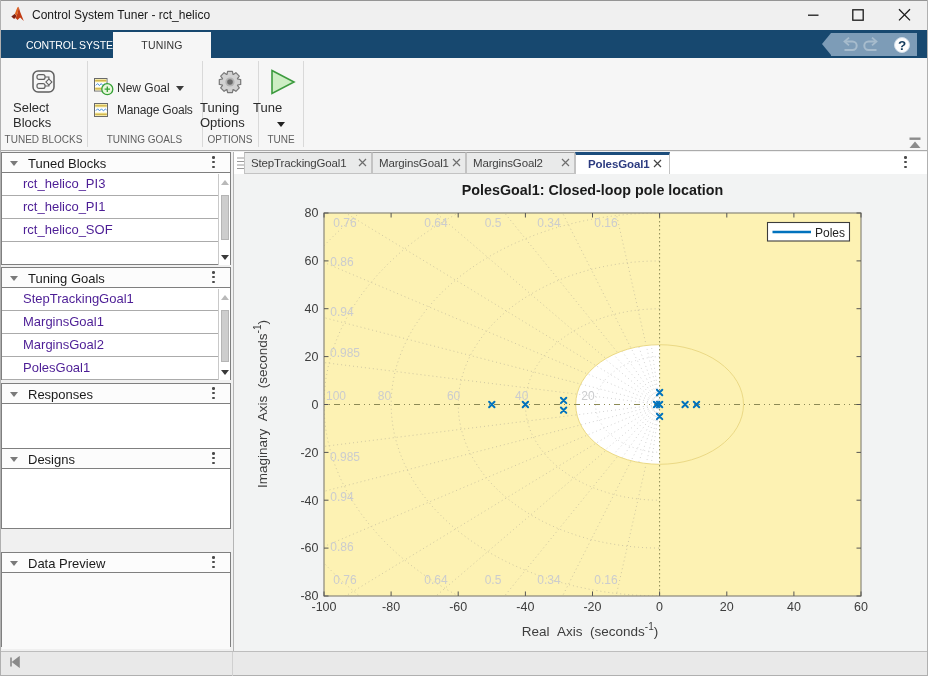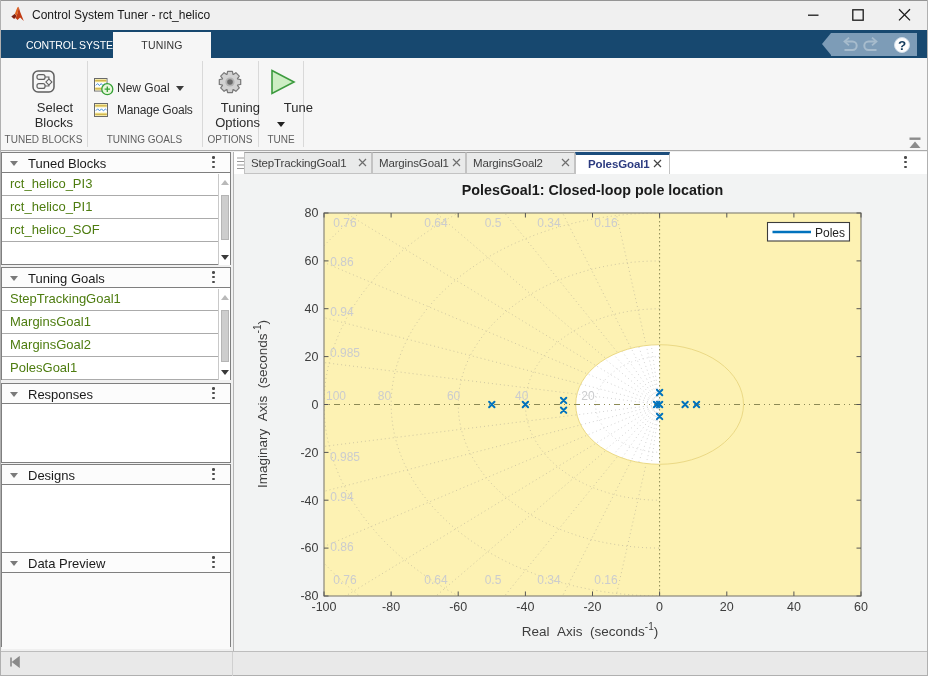--- a/index.html
+++ b/index.html
@@ -14,30 +14,30 @@
 #tabrow{left:0;top:30px;width:928px;height:28px;background:#17486f;}
 #ctrlsys{left:10px;top:39px;font-size:10.5px;color:#fff;letter-spacing:-0.1px;margin-left:16px;}
 #tuningtab{left:113px;top:32px;width:98px;height:26px;background:#f6f6f6;}
 #tuninglbl{width:98px;text-align:center;font-size:10.5px;color:#333;letter-spacing:.2px;}
 #qab{right:11px;top:33px;width:86px;height:23px;background:#7d9cb7;}
 #qabtip{right:97px;top:33px;width:0;height:0;border-right:9px solid #7d9cb7;border-top:11.5px solid transparent;border-bottom:11.5px solid transparent;}
 
 #ribbon{left:0;top:58px;width:928px;height:93px;background:#f6f6f6;border-bottom:1px solid #ababab;}
 .vsep{top:3px;width:1px;height:86px;background:#d9d9d9;}
 .seclbl{top:78px;font-size:10px;color:#5f5f5f;text-align:center;}
-.btnlbl{font-size:13px;color:#2b2b2b;text-align:right;}
+.btnlbl{font-size:13px;color:#2b2b2b;text-align:left;}
 .rowlbl{font-size:12px;color:#2f2f2f;}
 
 .panel{left:1px;width:230px;background:#fff;border:1px solid #7f7f7f;}
 .phead{height:20px;background:#fcfcfc;border-bottom:1px solid #7f7f7f;position:relative;}
 .phead .tri{position:absolute;left:8px;top:8px;width:0;height:0;border-left:4.5px solid transparent;border-right:4.5px solid transparent;border-top:5px solid #7a7a7a;}
 .phead .t{position:absolute;left:26px;top:3px;font-size:13px;color:#1a1a1a;}
 .dots{position:absolute;right:15px;top:3px;width:3px;height:14px;}
 .dots i{display:block;width:2.6px;height:2.6px;border-radius:50%;background:#4a4a4a;margin:0 0 2.2px 0;}
-.lrow{height:23px;border-bottom:1px solid #ababab;font-size:13px;color:#4d7c0f;line-height:22px;padding-left:8px;position:relative;}
+.lrow{height:23px;border-bottom:1px solid #ababab;font-size:13px;color:#4c1d95;line-height:22px;padding-left:21px;position:relative;}
 .lrow:last-child{border-bottom:none;}
 .sbar{position:absolute;right:0;top:0;width:12px;background:#fff;border-left:1px solid #c9c9c9;}
 .thumb{position:absolute;left:1.5px;width:8px;background:#cdcdcd;border:1px solid #b5b5b5;}
 .tri-up{width:0;height:0;border-left:4px solid transparent;border-right:4px solid transparent;border-bottom:5px solid #b9b9b9;position:absolute;left:2px;}
 .tri-dn{width:0;height:0;border-left:4px solid transparent;border-right:4px solid transparent;border-top:5px solid #3a3a3a;position:absolute;left:2px;}
 
 #docsep{left:233px;top:152px;width:1px;height:499px;background:#b5b5b5;}
 #docarea{left:234px;top:152px;width:694px;height:499px;background:#fff;}
 #figbg{left:234px;top:174px;width:694px;height:477px;background:#f2f3f3;}
 .dtab{top:152px;height:22px;background:#e9eaea;border:1px solid #c3c3c3;border-top:1px solid #9f9f9f;font-size:11.5px;color:#3f3f3f;line-height:20px;padding-left:6px;letter-spacing:-0.15px;}
@@ -174,21 +174,21 @@
 <div class="phead">
       <span class="tri"></span>
       <span class="t">Responses</span>
       <span class="dots">
         <i></i>
         <i></i>
         <i></i>
       </span>
     </div>
 </div>
-<div class="abs panel" style="top:464px;height:91px">
+<div class="abs panel" style="top:448px;height:81px">
 <div class="phead">
       <span class="tri"></span>
       <span class="t">Designs</span>
       <span class="dots">
         <i></i>
         <i></i>
         <i></i>
       </span>
     </div>
 </div>

